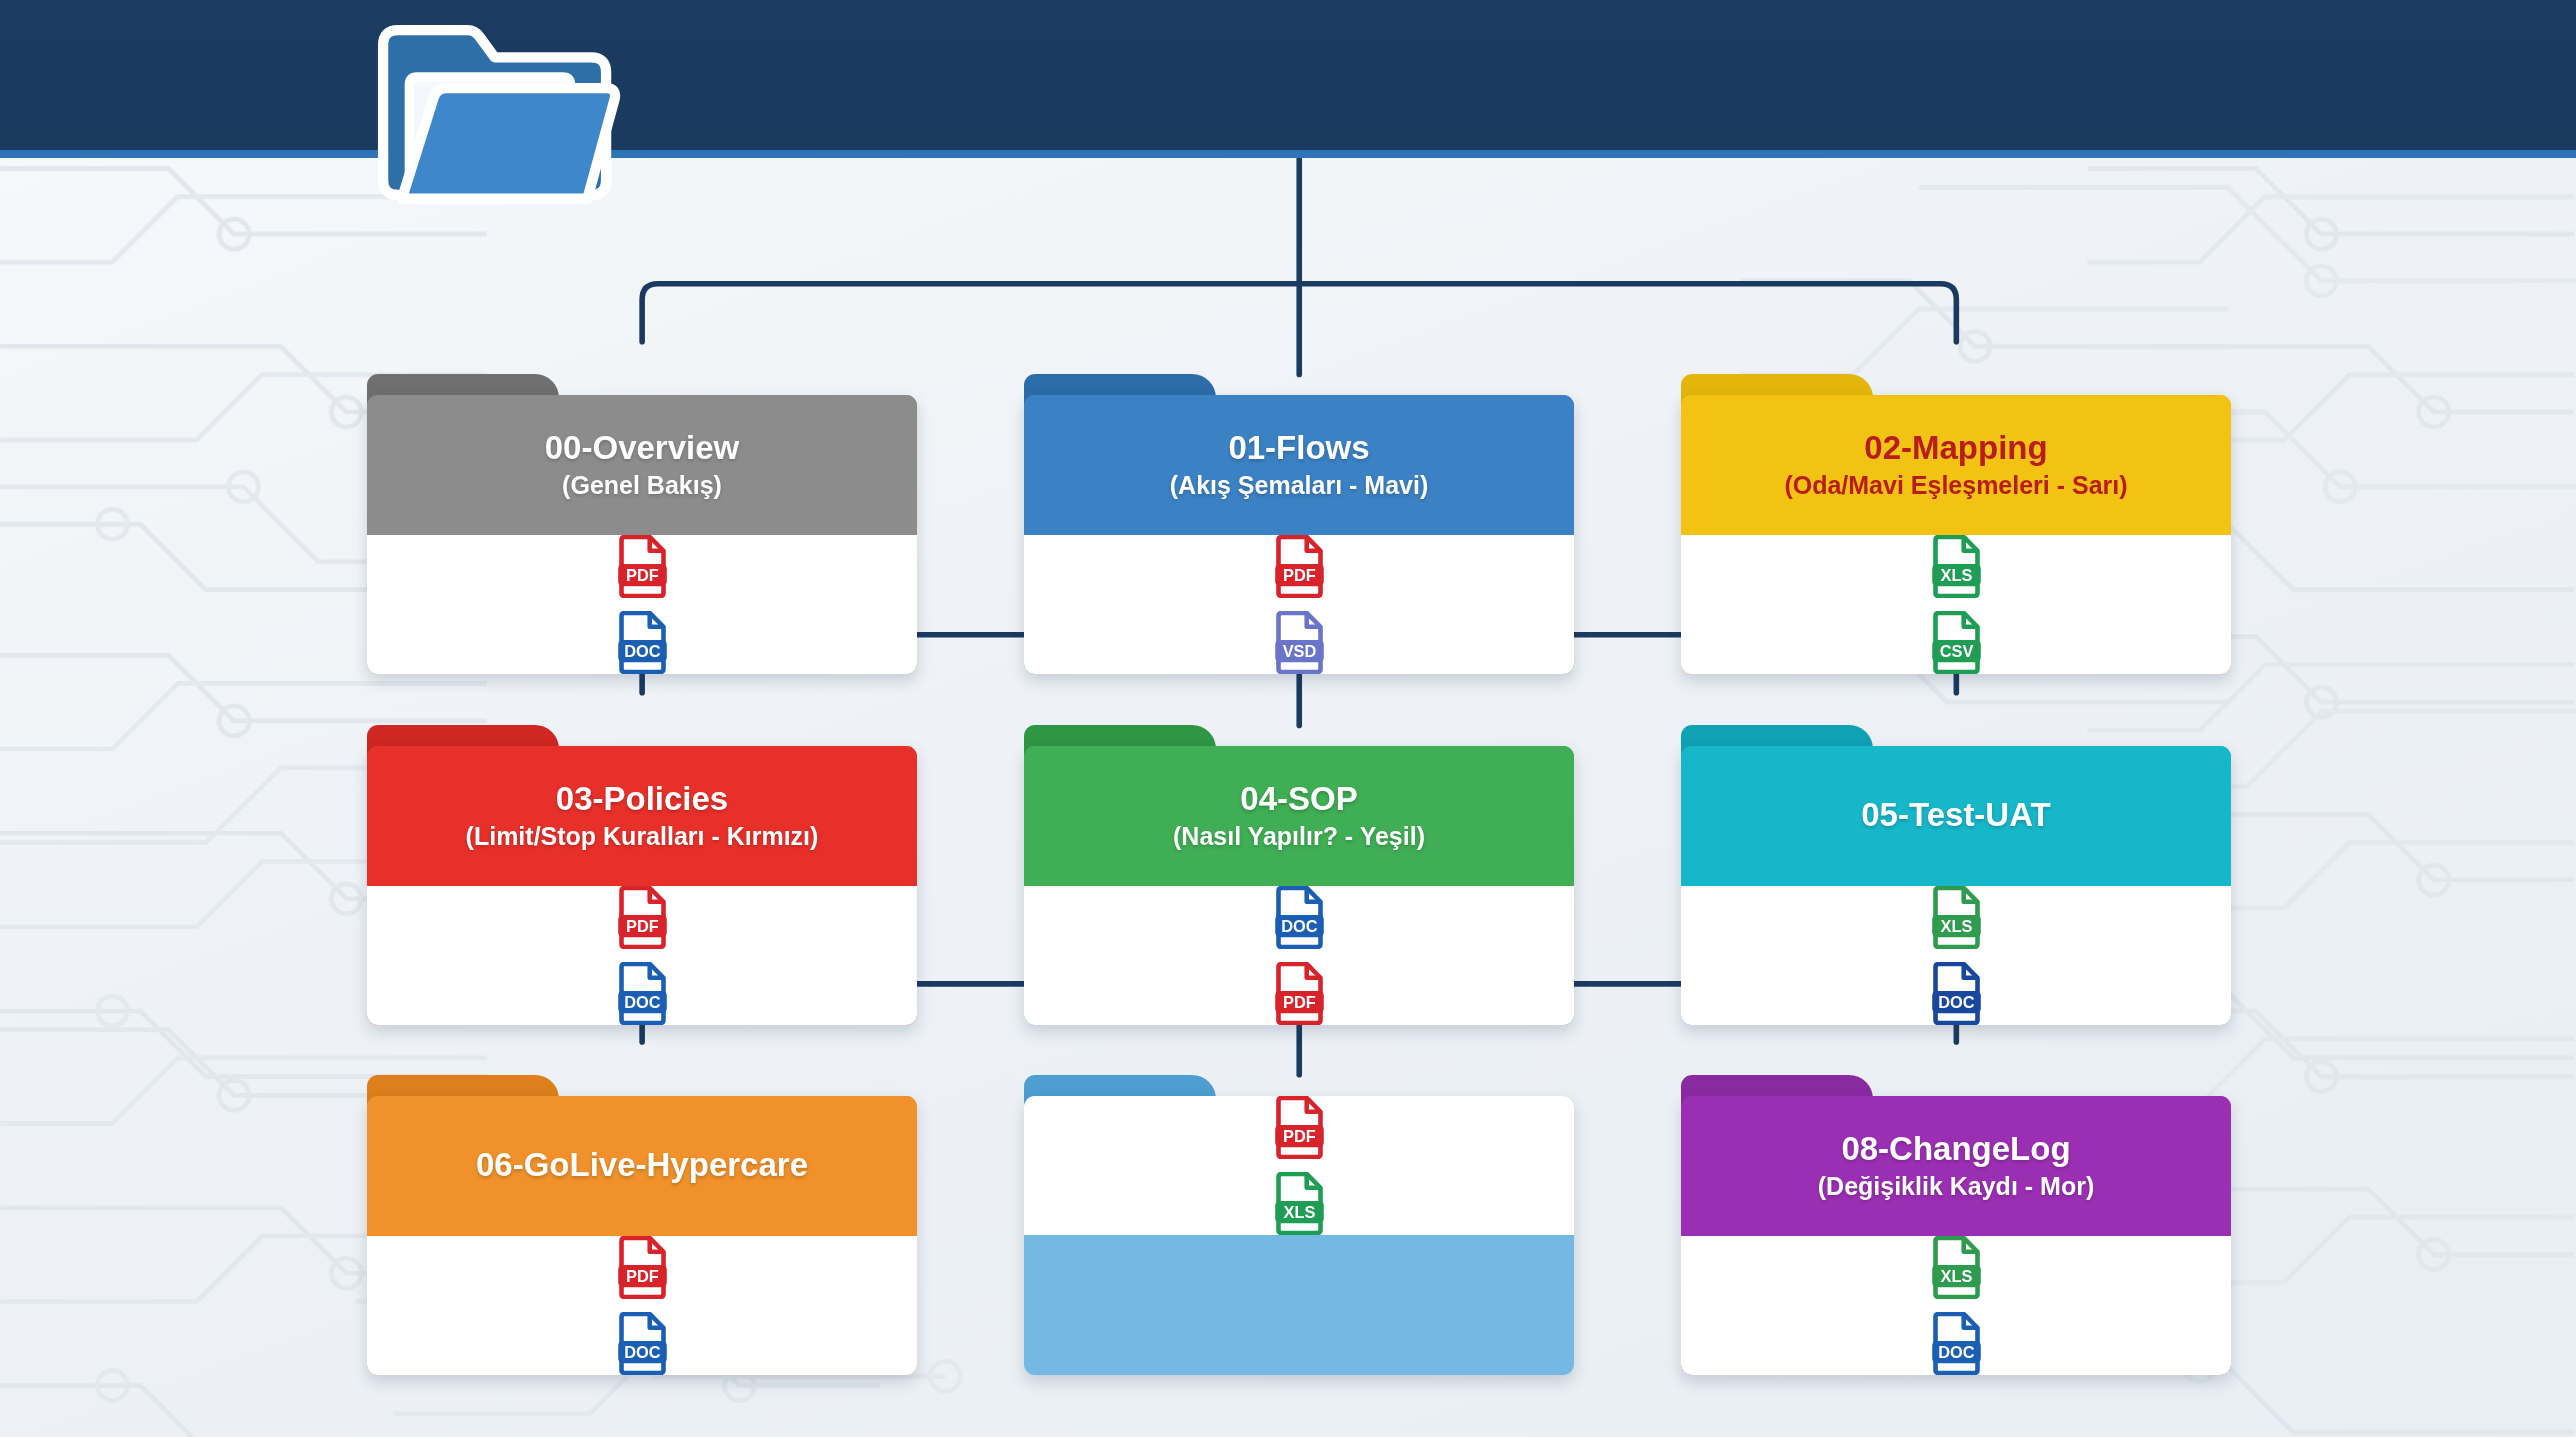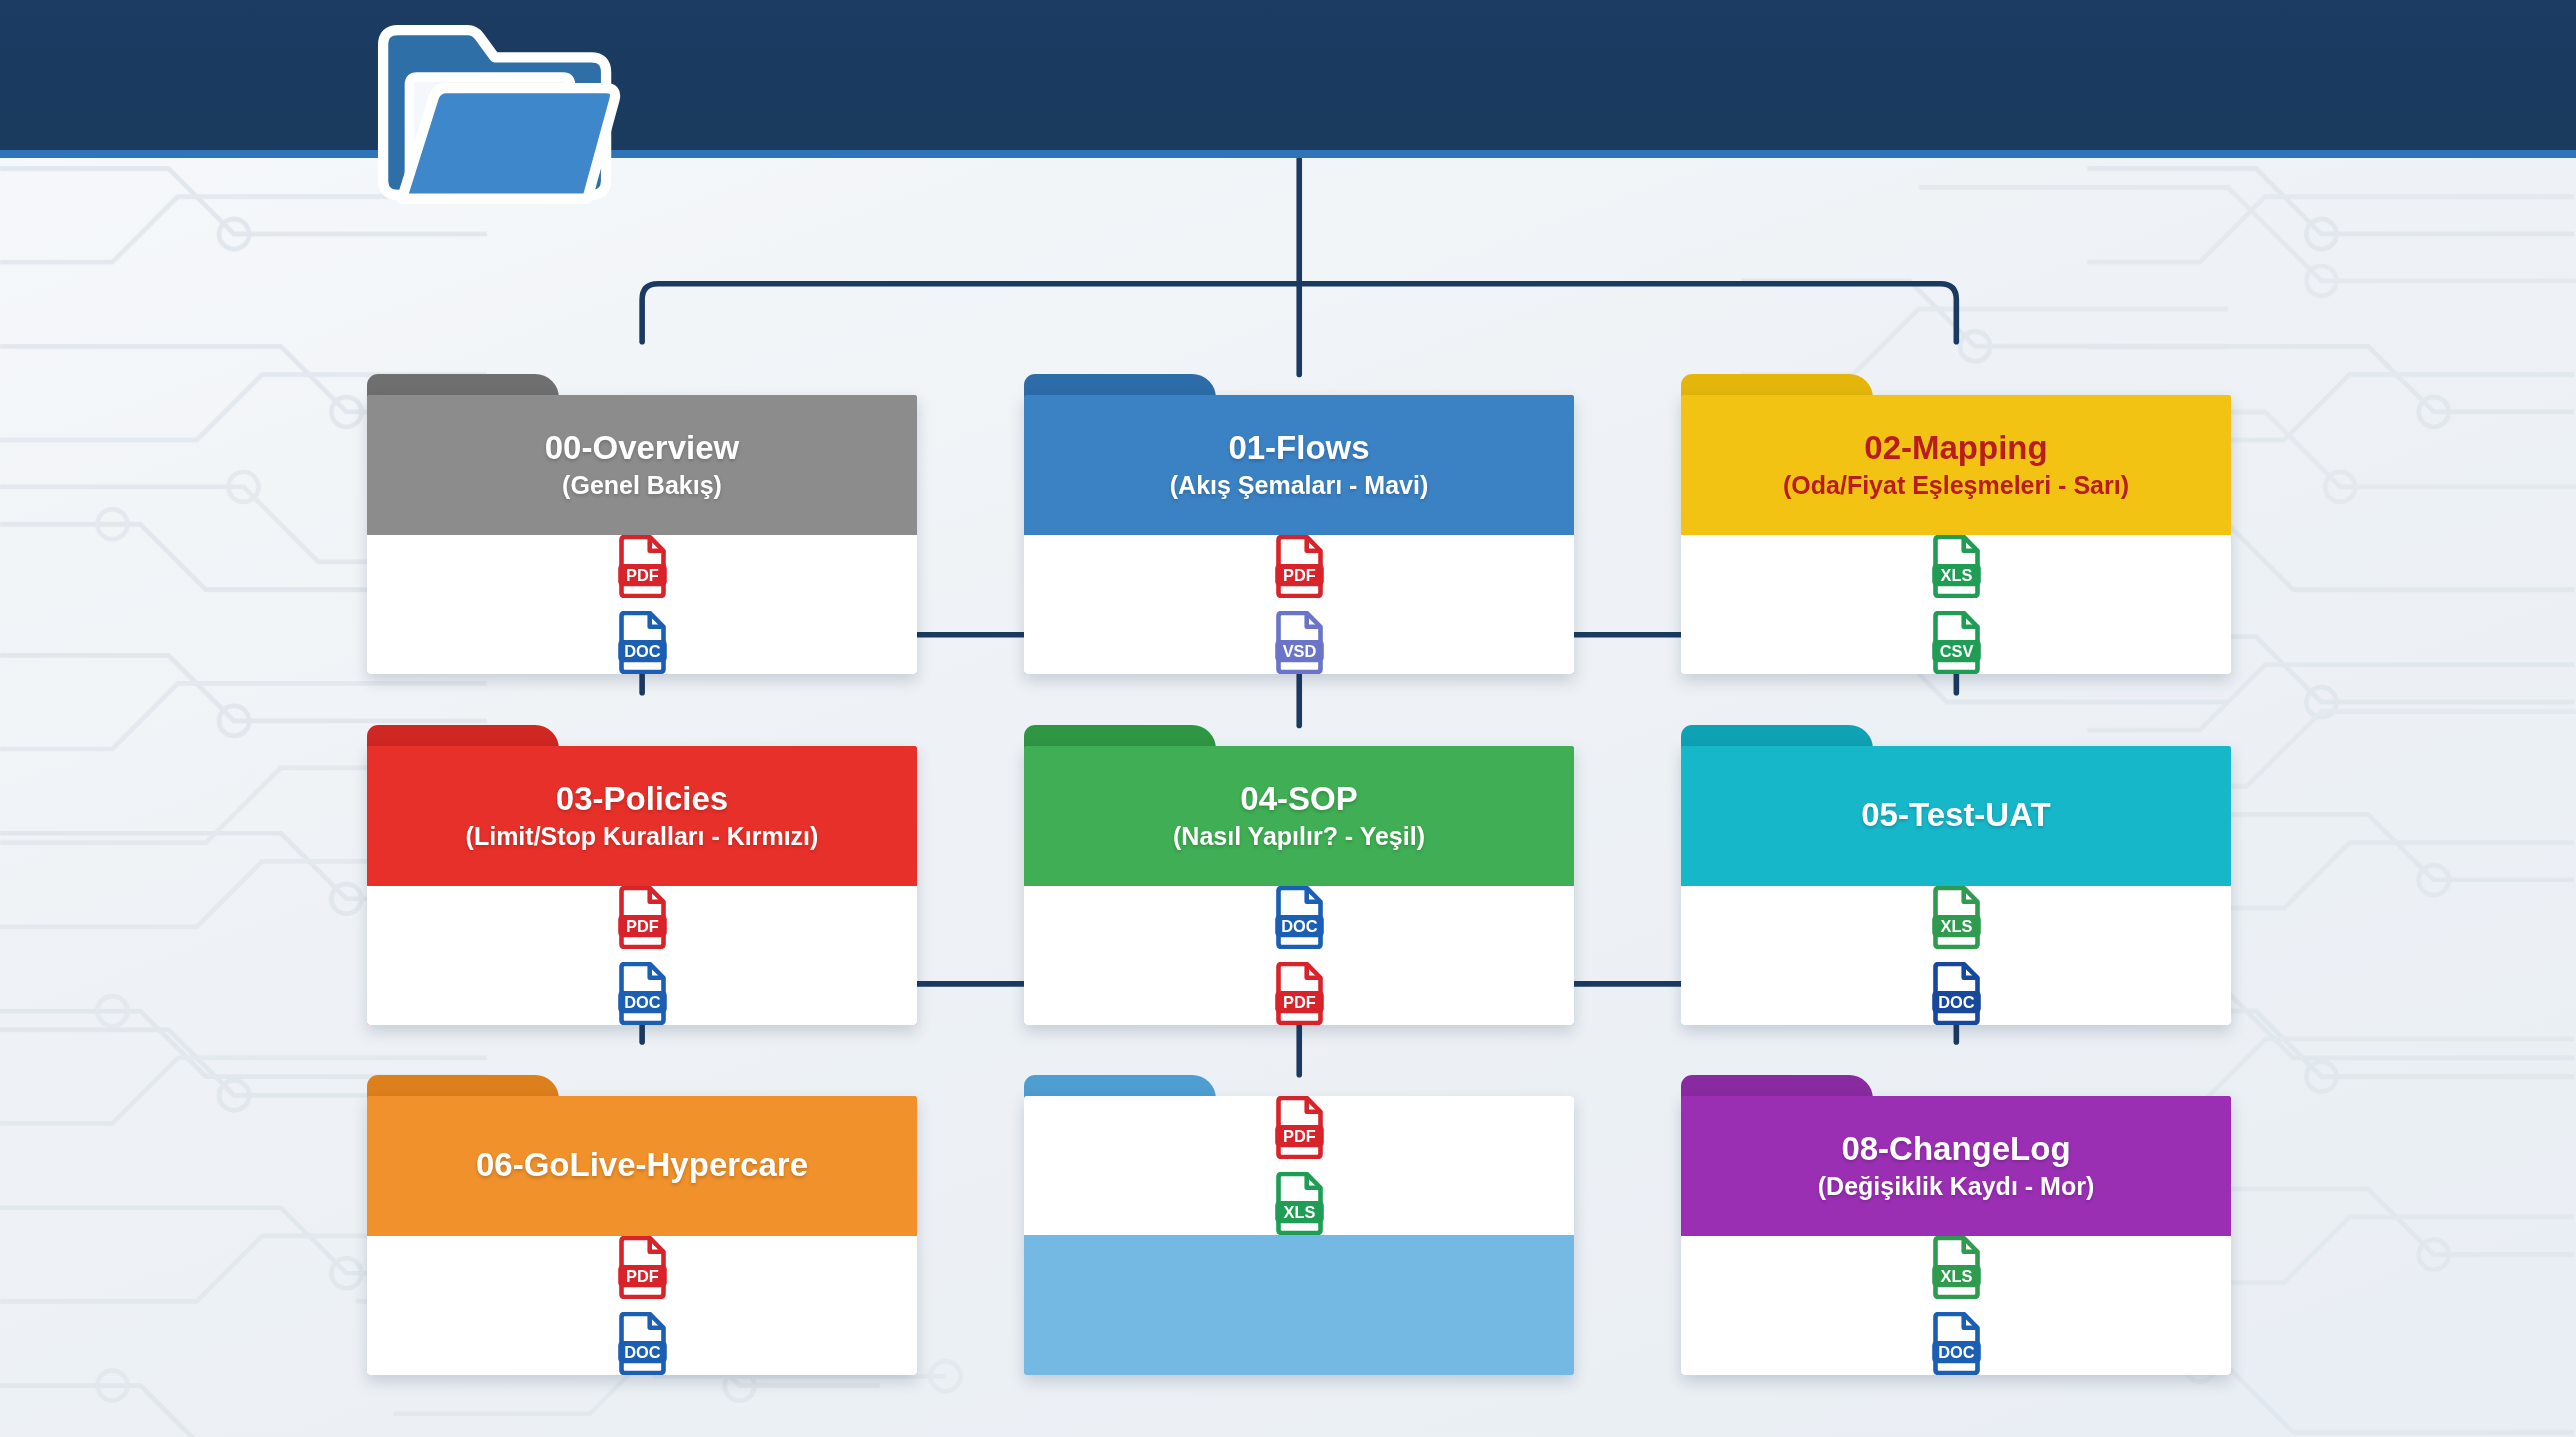--- a/index.html
+++ b/index.html
@@ -114,21 +114,21 @@
     height: 32px;
     border-radius: 11.2px 24px 0 0;
   }
 
   .folder-body {
     position: absolute;
     left: 0;
     top: 20.6px;
     width: 550px;
     height: 279px;
-    border-radius: 3px;
+    border-radius: 11px;
     overflow: hidden;
     box-shadow: 0 6.6px 15px rgba(25,45,75,0.18);
   }
 
   .folder-head {
     height: 140px;
     display: flex;
     flex-direction: column;
     align-items: center;
     justify-content: center;
@@ -283,21 +283,21 @@
               <text x="39" y="70" text-anchor="middle" fill="#ffffff" font-family="Liberation Sans, sans-serif" font-size="25" font-weight="bold">VSD</text>
             </svg>
           </div>
         </div>
       </div>
       <div class="folder col2 row0">
         <div class="folder-tab" style="background: rgb(228, 182, 11);"></div>
         <div class="folder-body" style="background: rgb(242, 195, 19);">
           <div class="folder-head dark-text" style="background: rgb(242, 195, 19);">
             <div class="folder-title">02-Mapping</div>
-            <div class="folder-subtitle">(Oda/Fiyat Eşleşmeleri - Sarı)</div>
+            <div class="folder-subtitle">(Oda/Mavi Eşleşmeleri - Sarı)</div>
           </div>
           <div class="folder-files">
             <svg viewBox="0 0 78 96" class="file-icon">
               <path d="M7 8 Q7 3 12 3 L50 3 L71 24 L71 88 Q71 93 66 93 L12 93 Q7 93 7 88 Z" fill="#ffffff" stroke="#1f9d55" stroke-width="7" stroke-linejoin="round"></path>
               <path d="M50 3 L50 24 L71 24" fill="none" stroke="#1f9d55" stroke-width="7" stroke-linejoin="round"></path>
               <rect x="2" y="44" width="74" height="34" rx="7" fill="#1f9d55"></rect>
               <text x="39" y="70" text-anchor="middle" fill="#ffffff" font-family="Liberation Sans, sans-serif" font-size="25" font-weight="bold">XLS</text>
             </svg>
             <svg viewBox="0 0 78 96" class="file-icon">
               <path d="M7 8 Q7 3 12 3 L50 3 L71 24 L71 88 Q71 93 66 93 L12 93 Q7 93 7 88 Z" fill="#ffffff" stroke="#1f9d55" stroke-width="7" stroke-linejoin="round"></path>

